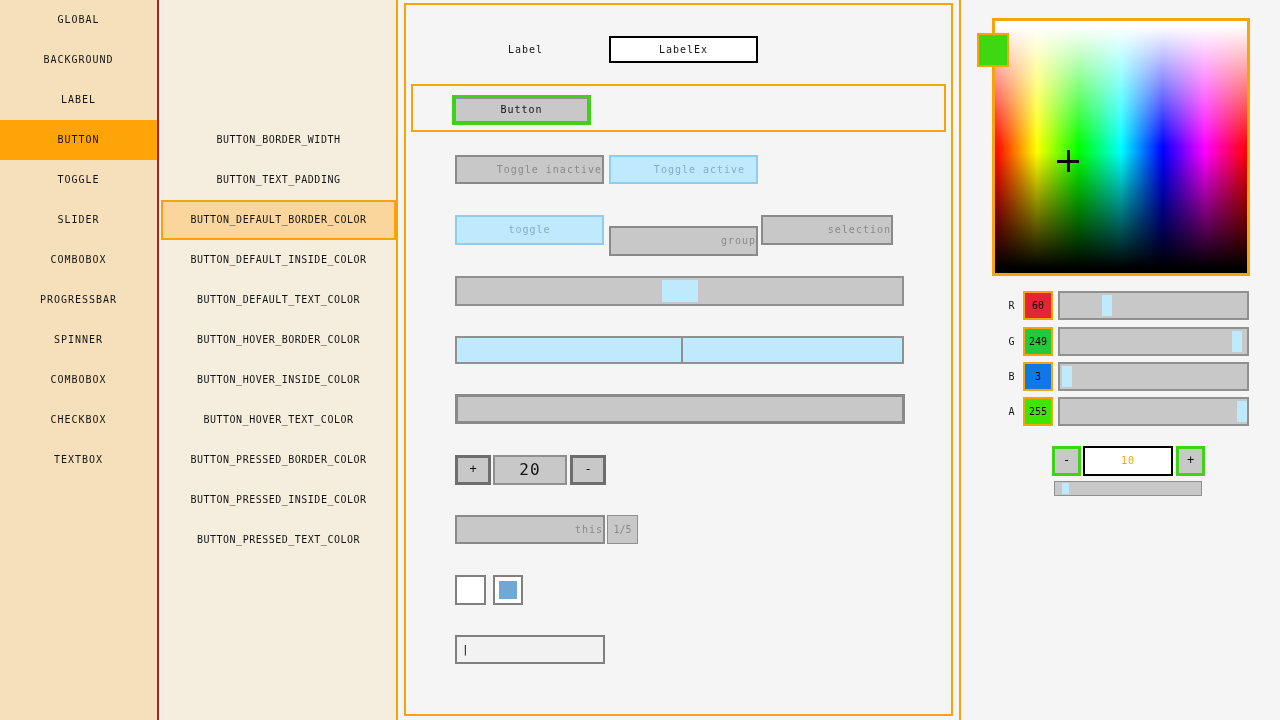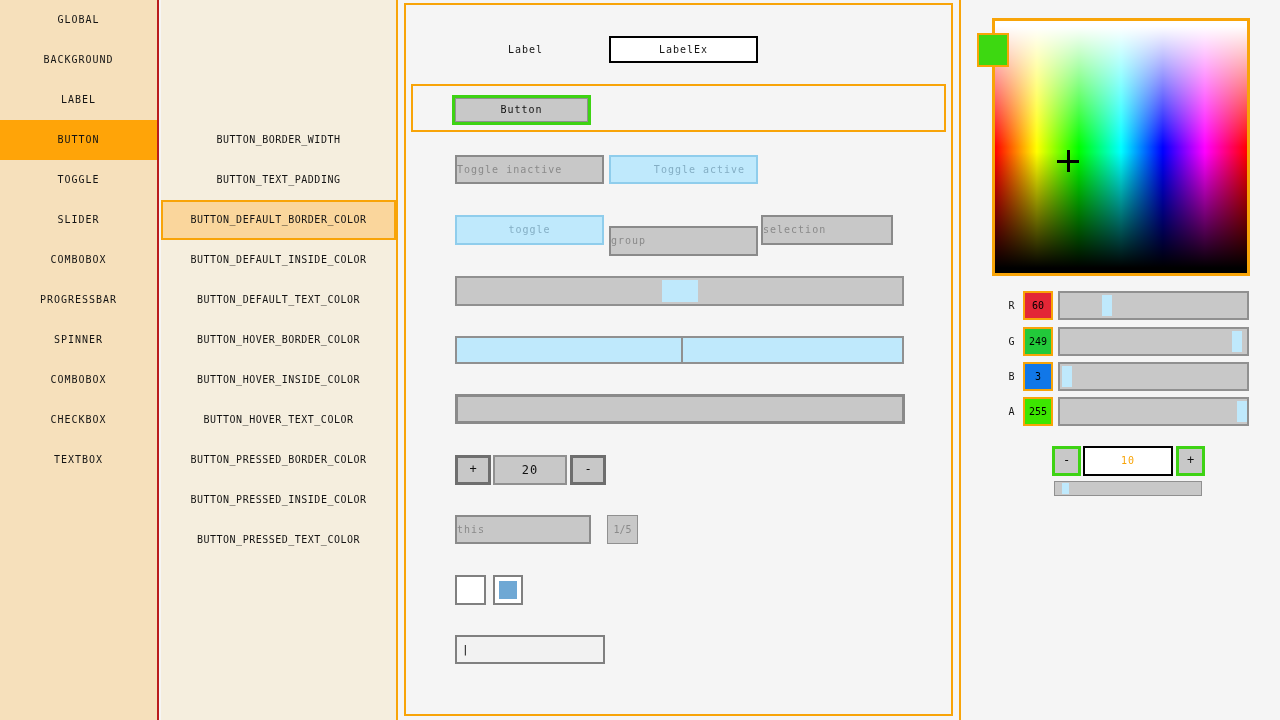--- a/index.html
+++ b/index.html
@@ -26,21 +26,21 @@
     font-size:10px; letter-spacing:1px; cursor:default; }
   .nav-item.selected { background:#ffa408; }
   .prop-item { height:40px; line-height:40px; text-align:center;
     font-size:10px; letter-spacing:0.5px; }
   .prop-item.selected { background:#fad69c; border:2px solid #f8a408; line-height:36px; }
   .props-pad { height:120px; }
 
   
   .abs { position:absolute; }
   .btn-gray  { background:#c8c8c8; border:2px solid #8a8a8a; color:#8a8a8a;
-    text-align:left; font-size:10px; letter-spacing:1px; }
+    text-align:right; font-size:10px; letter-spacing:1px; }
   .btn-blue  { background:#bfe9fc; border:2px solid #8fcdec; color:#84aec4;
     text-align:center; font-size:10px; letter-spacing:1px; }
 
   
   .label-caption { left:108px; top:44px; font-size:10px; letter-spacing:1px; }
   .labelex { left:209px; top:36px; width:149px; height:27px; background:#ffffff;
     border:2px solid #000; text-align:center; line-height:23px; font-size:10px; letter-spacing:1px; }
   .button-panel { left:11px; top:84px; width:535px; height:48px; border:2px solid #f8a408; }
   .demo-button { left:52px; top:95px; width:139px; height:30px; background:#c8c8c8;
     border:3px solid #3ed314; box-shadow:inset 0 0 0 1px #909090;
@@ -60,24 +60,24 @@
   .sliderbar-div { position:absolute; left:224px; top:0; width:2px; height:24px; background:#909090; }
 
   .progressbar { left:55px; top:394px; width:450px; height:30px;
     background:#c8c8c8; border:3px solid #8a8a8a; }
 
   .spin-btn { background:#c8c8c8; border:3px solid #6e6e6e; color:#111;
     text-align:center; font-size:12px; }
   .sp-plus  { left:55px;  top:455px; width:36px; height:30px; line-height:22px; }
   .sp-val   { left:93px;  top:455px; width:74px; height:30px; background:#c8c8c8;
     border:2px solid #909090; color:#111; text-align:center; line-height:26px;
-    font-size:12px; letter-spacing:1px; }
+    font-size:16px; letter-spacing:1px; }
   .sp-minus { left:170px; top:455px; width:36px; height:30px; line-height:22px; }
 
-  .combo-main { left:55px; top:515px; width:136px; height:29px; line-height:25px; }
+  .combo-main { left:55px; top:515px; width:150px; height:29px; line-height:25px; }
   .combo-page { left:207px; top:515px; width:31px; height:29px; background:#c8c8c8;
     border:1px solid #909090; color:#8a8a8a; text-align:center; line-height:27px;
     font-size:10px; }
 
   .checkbox { top:575px; width:31px; height:30px; background:#ffffff; border:2px solid #808080; }
   .cb-1 { left:55px; }
   .cb-2 { left:93px; width:30px; }
   .cb-fill { position:absolute; left:4px; top:4px; width:18px; height:18px; background:#6fa8d4; }
 
   .textbox { left:55px; top:635px; width:150px; height:29px; background:#f2f2f2;

